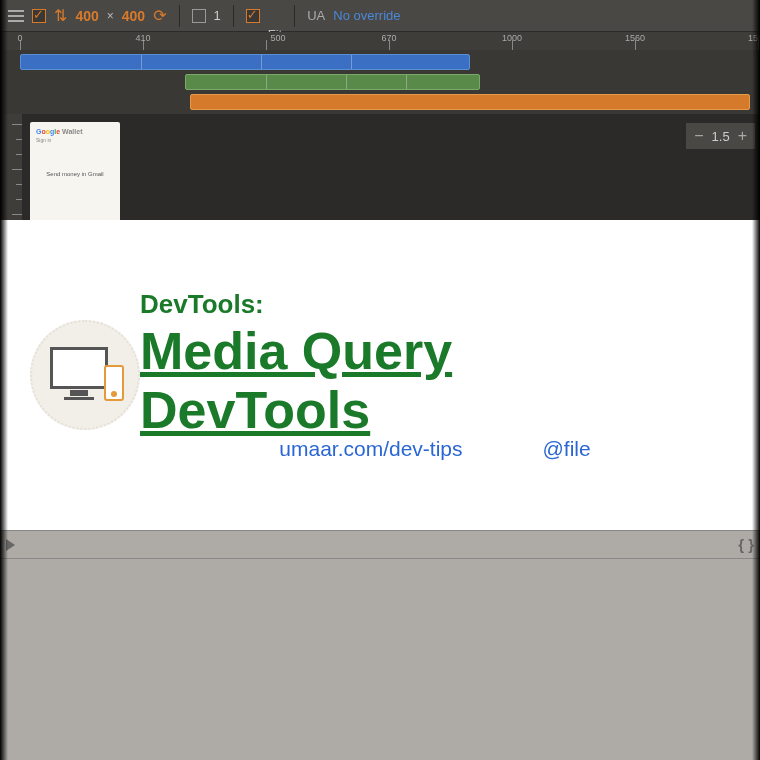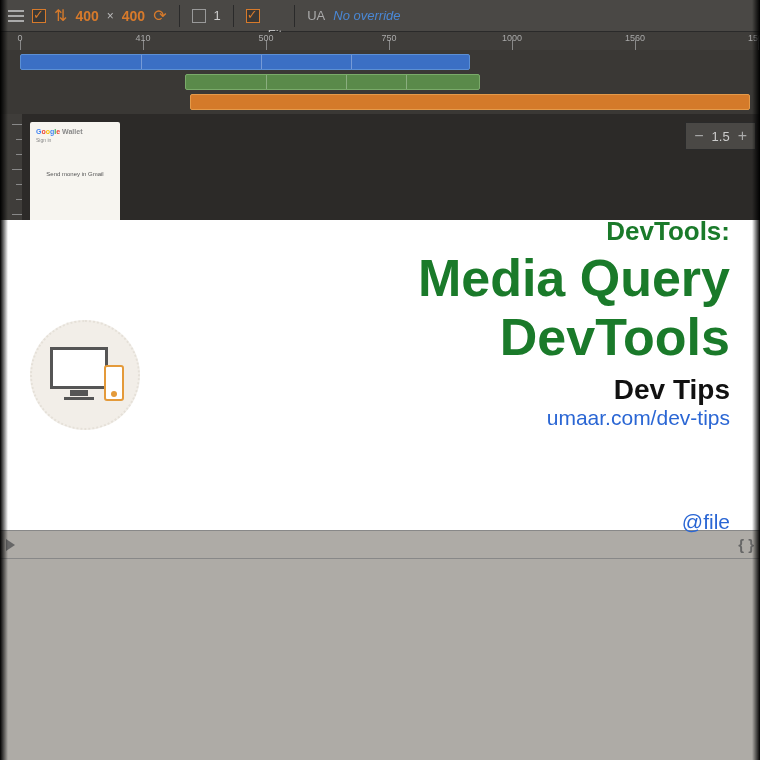--- a/index.html
+++ b/index.html
@@ -59,21 +59,21 @@
     .refresh-icon { color: #d77a2b; font-size: 16px; }
     .fullscreen-icon {
       width: 14px;
       height: 14px;
       border: 1px solid #999;
       position: relative;
     }
     .dpr-value { color: #ccc; font-size: 13px; }
     .toolbar-label { color: #bbb; font-size: 13px; margin-top: 38px; }
     .ua-label { color: #aaa; font-size: 13px; }
-    .ua-value { color: #4a88d6; font-size: 13px; font-style: italic; }
+    .ua-value { color: #4a88d6; font-size: 13px; }
     .divider {
       width: 1px;
       height: 22px;
       background: #2a2a2a;
       margin: 0 4px;
     }
 
     
     .ruler {
       height: 18px;
@@ -264,47 +264,47 @@
       bottom: 2px;
       left: 50%;
       transform: translateX(-50%);
       width: 6px;
       height: 6px;
       border-radius: 50%;
       background: #e49a3a;
     }
     .banner-text {
       flex: 1;
-      text-align: right;
+      text-align: left;
     }
     .banner-subtitle {
       color: #1a7a2a;
       font-size: 26px;
       font-weight: 700;
     }
     .banner-title {
       color: #1a7a2a;
       font-size: 52px;
       font-weight: 700;
       line-height: 1.05;
       margin-top: 4px;
+      text-decoration: underline;
     }
     .banner-devtips {
       color: #111;
       font-size: 28px;
       font-weight: 700;
       margin-top: 10px;
     }
     .banner-links {
       margin-top: 0;
       display: flex;
       justify-content: center;
       gap: 80px;
       font-size: 21px;
-      flex-direction: column;
     }
     .banner-link { color: #2a66d4; }
 
     
     .bottom-pane {
       position: absolute;
       top: 530px;
       left: 0;
       right: 0;
       bottom: 0;
@@ -387,23 +387,23 @@
     <span class="ua-value">No override</span>
   </div>
 </div>
 
 <div class="ruler">
   <div class="ruler-tick major" style="left:20px"></div>
   <span class="ruler-label" style="left:20px">0</span>
   <div class="ruler-tick major" style="left:143px"></div>
   <span class="ruler-label" style="left:143px">410</span>
   <div class="ruler-tick major" style="left:266px"></div>
-  <span class="ruler-label" style="left:266px">500</span>
+  <span class="ruler-label" style="left:278px">500</span>
   <div class="ruler-tick major" style="left:389px"></div>
-  <span class="ruler-label" style="left:389px">750</span>
+  <span class="ruler-label" style="left:389px">670</span>
   <div class="ruler-tick major" style="left:512px"></div>
   <span class="ruler-label" style="left:512px">1000</span>
   <div class="ruler-tick major" style="left:635px"></div>
   <span class="ruler-label" style="left:635px">1560</span>
   <div class="ruler-tick major" style="left:758px"></div>
   <span class="ruler-label" style="left:758px">1500</span>
 </div>
 
 <div class="mq-bars">
   <div class="mq-row">
@@ -455,21 +455,20 @@
   <div class="banner-icon">
     <div class="device-group">
       <div class="monitor"></div>
       <div class="phone"></div>
     </div>
   </div>
   <div class="banner-text">
     <div class="banner-subtitle">DevTools:</div>
     <div class="banner-title">Media Query</div>
     <div class="banner-title">DevTools</div>
-    <div class="banner-devtips">Dev Tips</div>
     <div class="banner-links">
       <span class="banner-link">umaar.com/dev-tips</span>
       <span class="banner-link">@file</span>
     </div>
   </div>
 </div>
 
 <div class="bottom-pane">
   <div class="bottom-toolbar">
     <div class="play-icon"></div>

